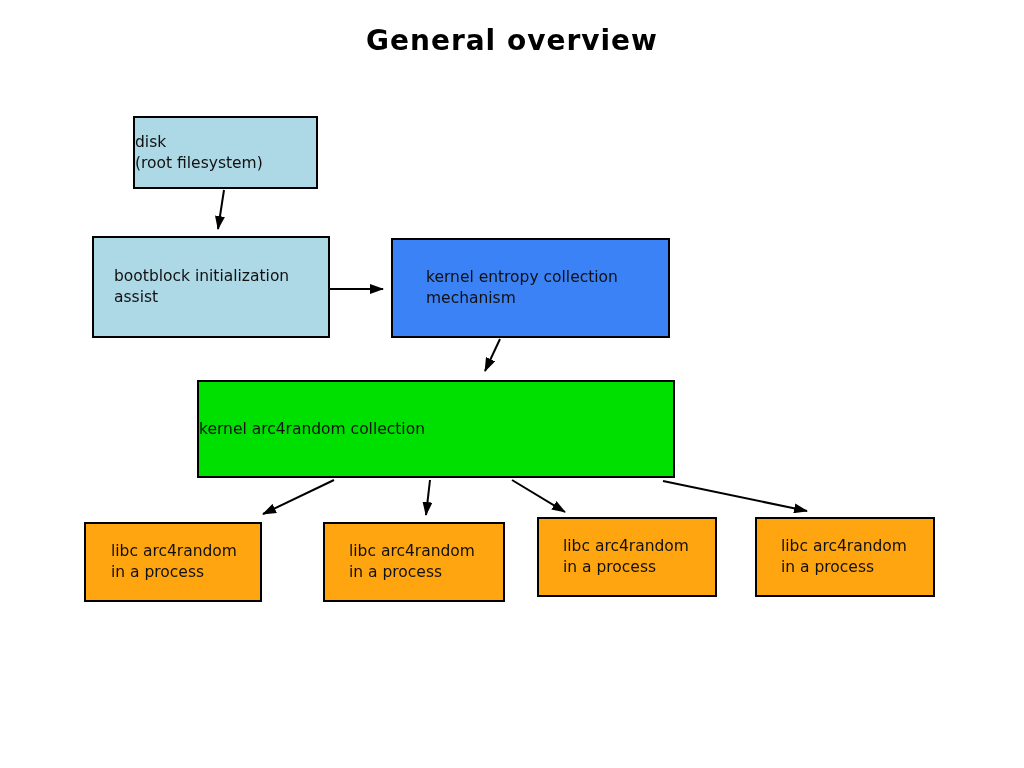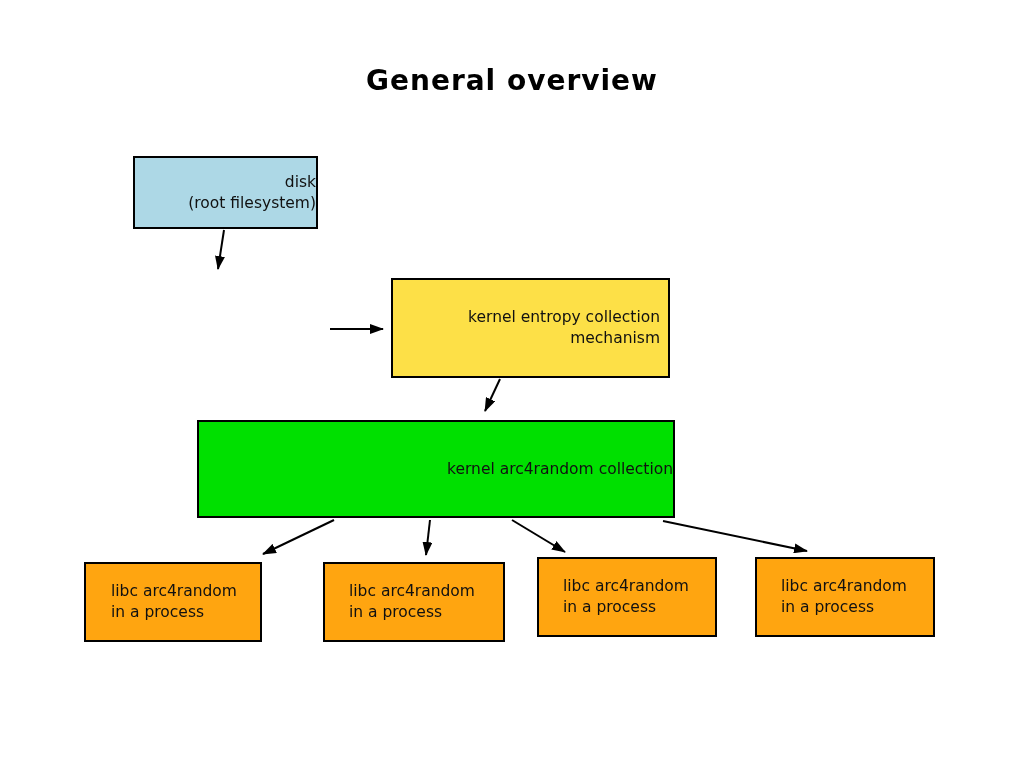--- a/index.html
+++ b/index.html
@@ -7,21 +7,20 @@
     padding: 0;
     background: #ffffff;
     font-family: "DejaVu Sans", "Liberation Sans", sans-serif;
   }
   #slide {
     position: relative;
     width: 1024px;
     height: 688px;
     background: #ffffff;
     overflow: hidden;
-    margin-top: 40px;
   }
   #title {
     position: absolute;
     top: 24px;
     left: 0;
     width: 1024px;
     text-align: center;
     font-size: 28px;
     font-weight: bold;
     letter-spacing: 1px;
@@ -32,21 +31,21 @@
     box-sizing: border-box;
     border: 2px solid #000000;
     display: flex;
     flex-direction: column;
     justify-content: center;
     font-size: 15.5px;
     line-height: 21px;
     color: #111111;
     white-space: pre-line;
   }
-  .node.center { text-align: right; padding-left: 48px; }
+  .node.center { text-align: left; }
   .node.left   { text-align: left; }
 
   #node-disk        { left: 133px; top: 116px; width: 185px; height: 73px;  }
   #node-bootblock   { left: 92px;  top: 236px; width: 238px; height: 102px; padding-left: 20px; padding-right: 8px; }
   #node-entropy     { left: 391px; top: 238px; width: 279px; height: 100px; padding-left: 33px; padding-right: 8px; }
   #node-arc4        { left: 197px; top: 380px; width: 478px; height: 98px;  }
   #node-libc1       { left: 84px;  top: 522px; width: 178px; height: 80px;  padding-left: 25px; }
   #node-libc2       { left: 323px; top: 522px; width: 182px; height: 80px;  padding-left: 24px; }
   #node-libc3       { left: 537px; top: 517px; width: 180px; height: 80px;  padding-left: 24px; }
   #node-libc4       { left: 755px; top: 517px; width: 180px; height: 80px;  padding-left: 24px; }
@@ -76,22 +75,24 @@
     <line x1="500" y1="339" x2="485" y2="371" stroke="#000" stroke-width="2" marker-end="url(#arrowhead)"></line>
     <line x1="334" y1="480" x2="263" y2="514" stroke="#000" stroke-width="2" marker-end="url(#arrowhead)"></line>
     <line x1="430" y1="480" x2="426" y2="515" stroke="#000" stroke-width="2" marker-end="url(#arrowhead)"></line>
     <line x1="512" y1="480" x2="565" y2="512" stroke="#000" stroke-width="2" marker-end="url(#arrowhead)"></line>
     <line x1="663" y1="481" x2="807" y2="511" stroke="#000" stroke-width="2" marker-end="url(#arrowhead)"></line>
   </svg>
 
   <div id="node-disk" class="node center" style="background: rgb(173, 216, 230);">disk
 (root filesystem)</div>
 
+  <div id="node-bootblock" class="node left" style="background: rgb(173, 216, 230);">bootblock initialization
+assist</div>
 
-  <div id="node-entropy" class="node left" style="background: #fde047; text-align: right;">kernel entropy collection
+  <div id="node-entropy" class="node left" style="background: #3b82f6;">kernel entropy collection
 mechanism</div>
 
   <div id="node-arc4" class="node center" style="background: rgb(0, 224, 0);">kernel arc4random collection</div>
 
   <div id="node-libc1" class="node left" style="background: rgb(255, 165, 16);">libc arc4random
 in a process</div>
 
   <div id="node-libc2" class="node left" style="background: rgb(255, 165, 16);">libc arc4random
 in a process</div>
 

